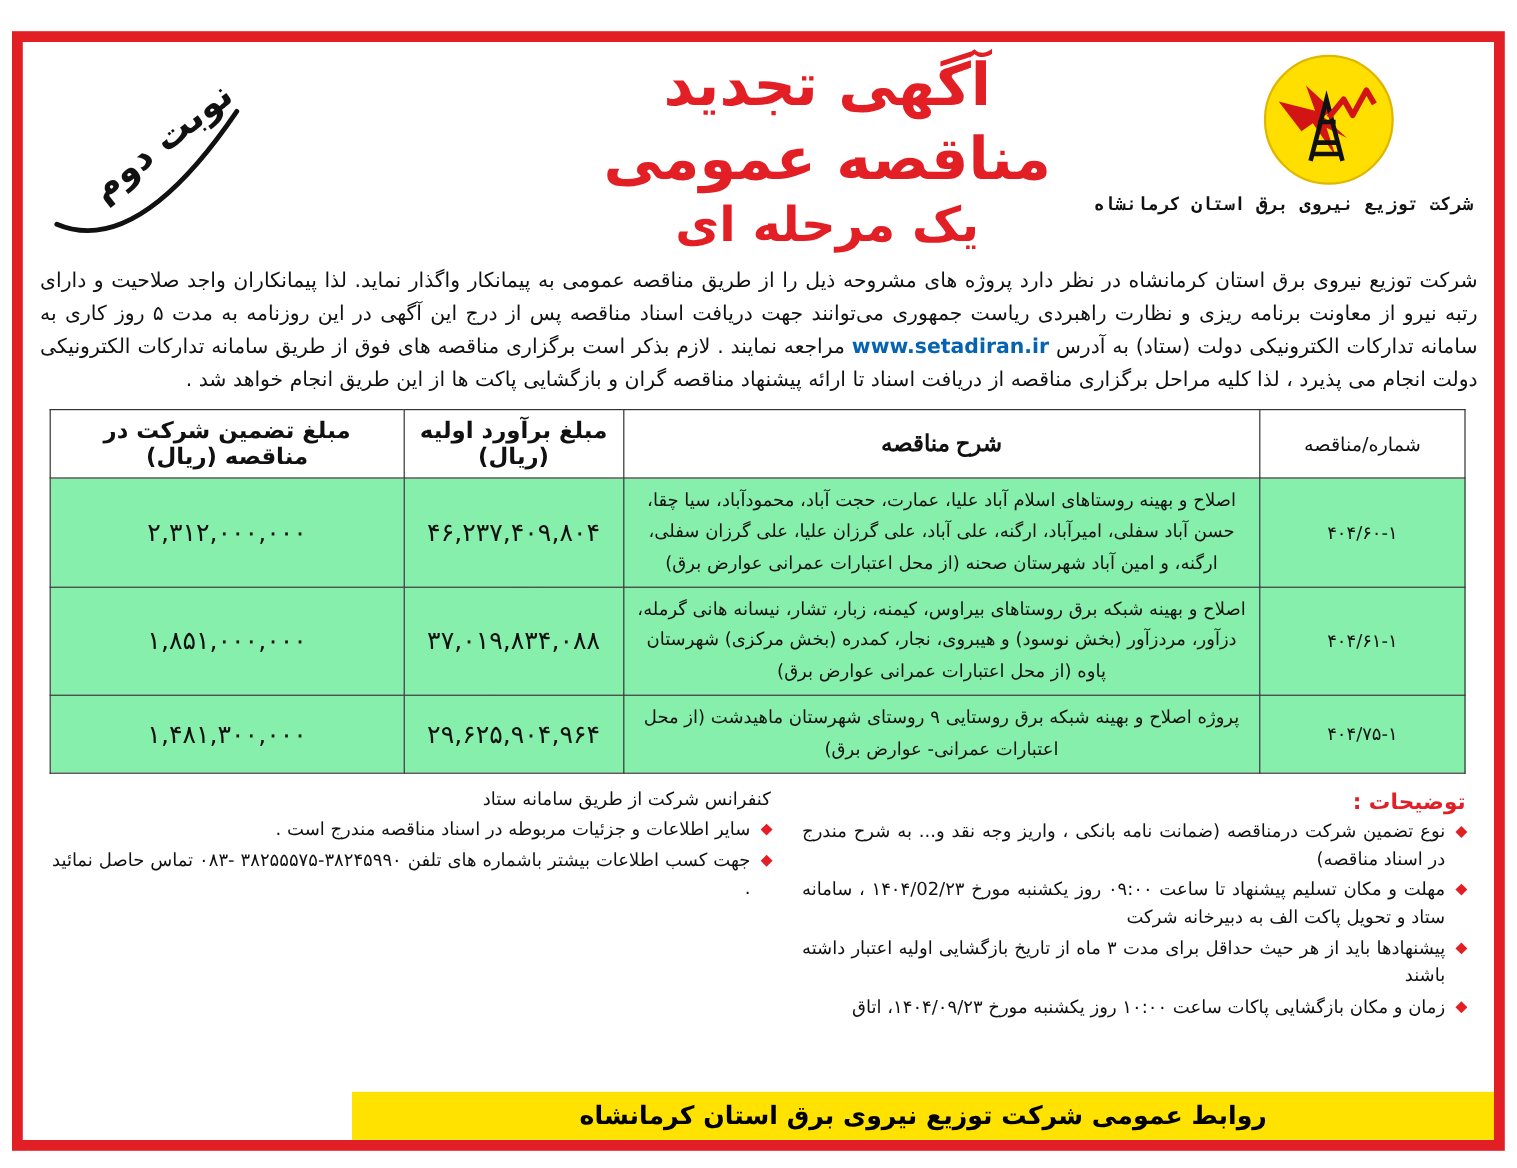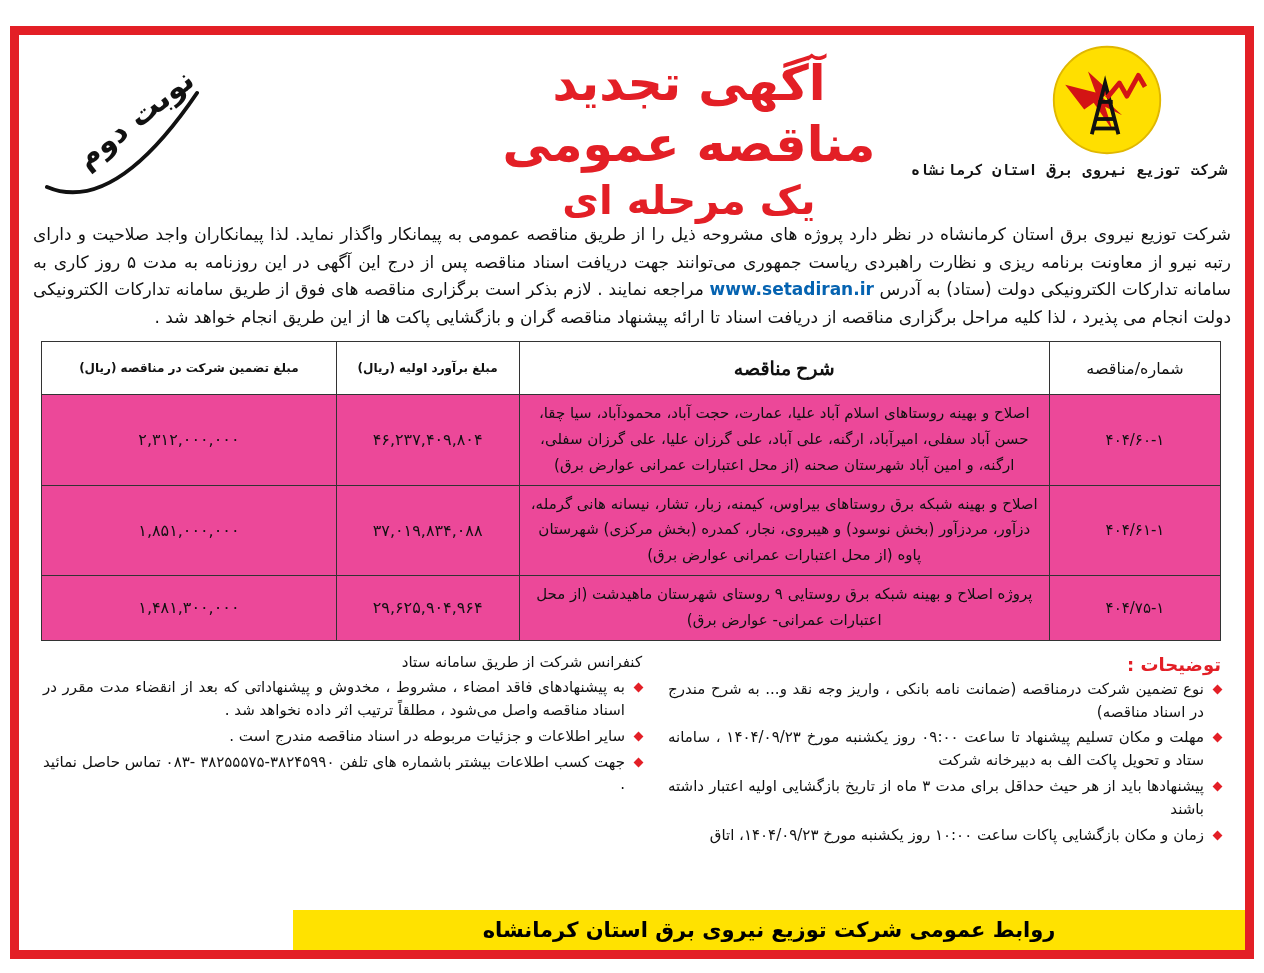--- a/index.html
+++ b/index.html
@@ -34,21 +34,21 @@
   
   header{position:relative;height:172px;z-index:2;}
   .edition{position:absolute;left:18px;top:18px;width:185px;height:150px;}
   .edition-text{
     position:absolute;left:28px;top:48px;
     transform:rotate(-38deg);
     font-size:30px;font-weight:bold;white-space:nowrap;
   }
   .edition-swoosh{position:absolute;left:2px;top:6px;}
   .title{
-    position:absolute;left:440px;width:460px;top:18px;
+    position:absolute;left:440px;width:460px;top:6px;
     text-align:center;color:#e31f26;
   }
   .title-line1{font-size:49px;font-weight:bold;line-height:1.25;}
   .title-line2{font-size:40px;font-weight:bold;line-height:1.2;}
   .logo{position:absolute;right:18px;top:8px;width:240px;text-align:center;font-family:Liberation Mono, monospace;}
   .logo svg{display:block;margin:0 auto;}
   .logo-caption{font-size:15px;font-weight:bold;margin-top:4px;white-space:nowrap;}
 
   
   .intro{
@@ -64,31 +64,31 @@
     width:1180px;margin:0 24px;
     border-collapse:collapse;
     font-size:15px;
   }
   table.tenders th, table.tenders td{
     border:1.5px solid #333;
     text-align:center;vertical-align:middle;
     padding:6px 10px;
   }
   table.tenders thead th{background:#ffffff;height:40px;}
-  table.tenders tbody td{background:#ec4899;margin-top:28px;}
+  table.tenders tbody td{background:#86efac;margin-top:28px;}
   .col-num{width:14.5%;}
   .col-desc{width:45%;}
   .col-est{width:15.5%;}
   .col-gua{width:25%;}
   th.col-num{font-weight:normal;font-size:16px;}
   th.col-desc{font-weight:bold;font-size:19px;font-family:Liberation Serif, serif;}
-  th.col-est, th.col-gua{font-weight:bold;font-size:12px;}
+  th.col-est, th.col-gua{font-weight:bold;font-size:19px;}
   td.cell-desc{line-height:1.72;padding:8px 14px;}
   td.cell-num .ltr{direction:ltr;unicode-bidi:bidi-override;font-size:15px;}
-  td.cell-money{font-size:16px;letter-spacing:0.5px;}
+  td.cell-money{font-size:21px;letter-spacing:0.5px;}
 
   
   .notes{
     position:relative;z-index:2;
     display:flex;gap:26px;
     padding:10px 24px 0;
     font-size:15px;line-height:1.52;
   }
   .notes-right{width:48%;}
   .notes-left{width:52%;}
@@ -184,29 +184,28 @@
           <td class="cell-money">۱,۴۸۱,۳۰۰,۰۰۰</td>
         </tr>
       </tbody>
     </table>
 
     <section class="notes">
       <div class="notes-right">
         <div class="notes-title">توضیحات :</div>
         <ul>
           <li><span class="bullet"></span><span>نوع تضمین شرکت درمناقصه (ضمانت نامه بانکی ، واریز وجه نقد و... به شرح مندرج در اسناد مناقصه)</span></li>
-          <li><span class="bullet"></span><span>مهلت و مکان تسلیم پیشنهاد تا ساعت ۰۹:۰۰ روز یکشنبه مورخ ۱۴۰۴/۰۹/۲۳ ، سامانه ستاد و تحویل پاکت الف به دبیرخانه شرکت</span></li>
+          <li><span class="bullet"></span><span>مهلت و مکان تسلیم پیشنهاد تا ساعت ۰۹:۰۰ روز یکشنبه مورخ ۱۴۰۴/02/۲۳ ، سامانه ستاد و تحویل پاکت الف به دبیرخانه شرکت</span></li>
           <li><span class="bullet"></span><span>پیشنهادها باید از هر حیث حداقل برای مدت ۳ ماه از تاریخ بازگشایی اولیه اعتبار داشته باشند</span></li>
           <li><span class="bullet"></span><span>زمان و مکان بازگشایی پاکات ساعت ۱۰:۰۰ روز یکشنبه مورخ ۱۴۰۴/۰۹/۲۳، اتاق</span></li>
         </ul>
       </div>
       <div class="notes-left">
         <div class="notes-lead">کنفرانس شرکت از طریق سامانه ستاد</div>
         <ul>
-          <li><span class="bullet"></span><span>به پیشنهادهای فاقد امضاء ، مشروط ، مخدوش و پیشنهاداتی که بعد از انقضاء مدت مقرر در اسناد مناقصه واصل می‌شود ، مطلقاً ترتیب اثر داده نخواهد شد .</span></li>
           <li><span class="bullet"></span><span>سایر اطلاعات و جزئیات مربوطه در اسناد مناقصه مندرج است .</span></li>
           <li><span class="bullet"></span><span>جهت کسب اطلاعات بیشتر باشماره های تلفن ۳۸۲۴۵۹۹۰-۳۸۲۵۵۵۷۵ -۰۸۳ تماس حاصل نمائید .</span></li>
         </ul>
       </div>
     </section>
 
     <div class="banner">
       <span>روابط عمومی شرکت توزیع نیروی برق استان کرمانشاه</span>
     </div>
 

